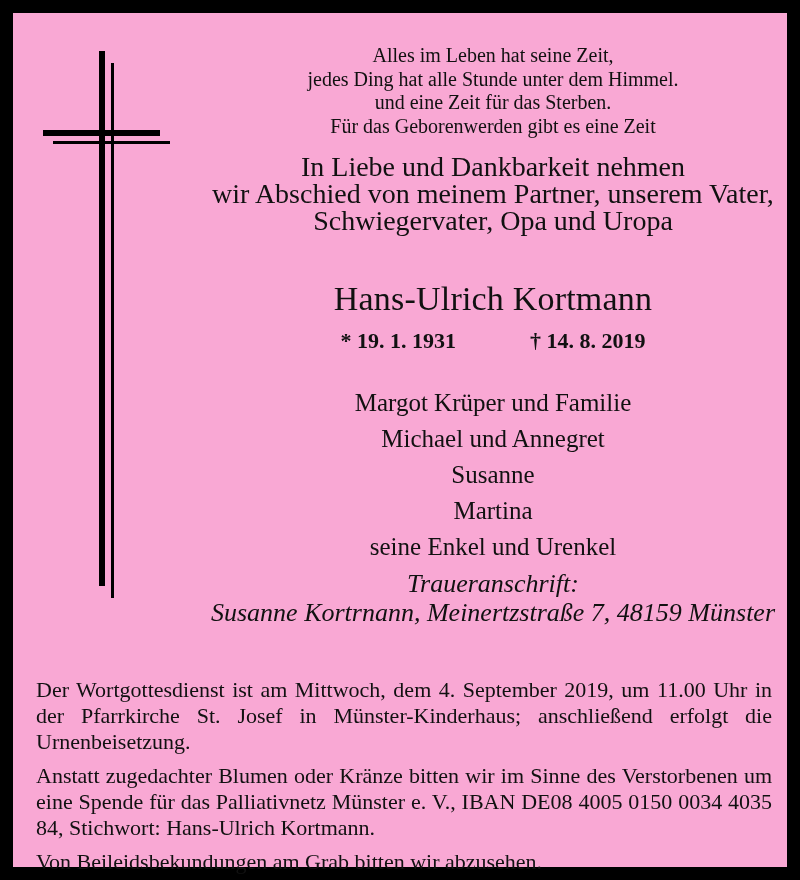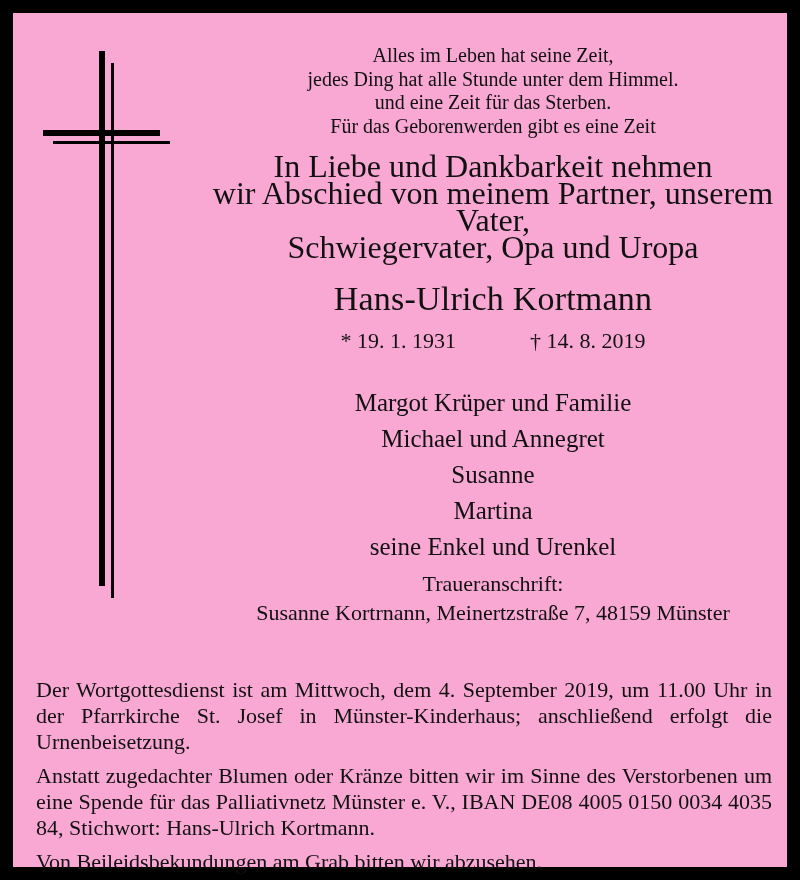--- a/index.html
+++ b/index.html
@@ -13,27 +13,27 @@
     position: absolute; left: 13px; top: 13px;
     width: 774px; height: 854px;
     background: #f9a8d4;
   }
   .cross { position: absolute; left: 0; top: 0; }
   .bar { position: absolute; background: #000; }
   .top-block {
     position: absolute; left: 190px; width: 580px; text-align: center;
   }
   .verse { top: 31px; font-size: 20px; line-height: 23.5px; }
-  .farewell { top: 140px; font-size: 32px; line-height: 27px; }
+  .farewell { top: 140px; font-size: 28px; line-height: 27px; }
   .name { top: 258px; font-size: 34px; line-height: 56px; letter-spacing: 0.2px; }
-  .dates { top: 315px; font-size: 22px; line-height: 26px; }
+  .dates { top: 315px; font-size: 22px; line-height: 26px; font-weight: bold; }
   .dates span { display: inline-block; }
   .dates .gap { width: 74px; }
   .mourners { top: 372px; font-size: 25px; line-height: 36px; }
-  .address { top: 556px; font-size: 22px; line-height: 29px; }
+  .address { top: 556px; font-size: 26px; line-height: 29px; font-style: italic; }
   .bottom {
     position: absolute; left: 23px; width: 736px;
     font-size: 22px; line-height: 26px; text-align: justify;
   }
   .bottom p { margin: 0 0 8px 0; }
   .service { top: 664px; }
 </style>
 </head>
 <body>
 

